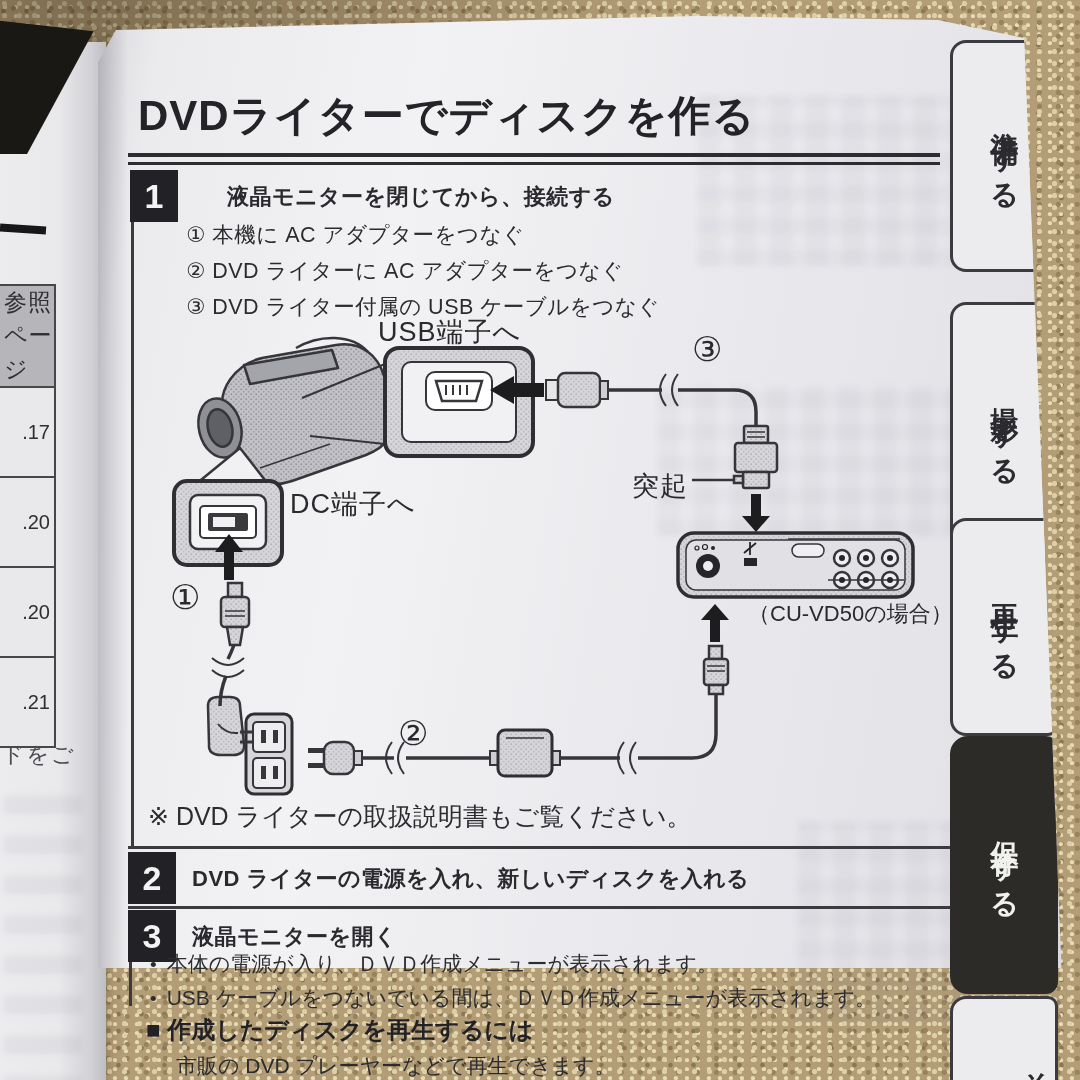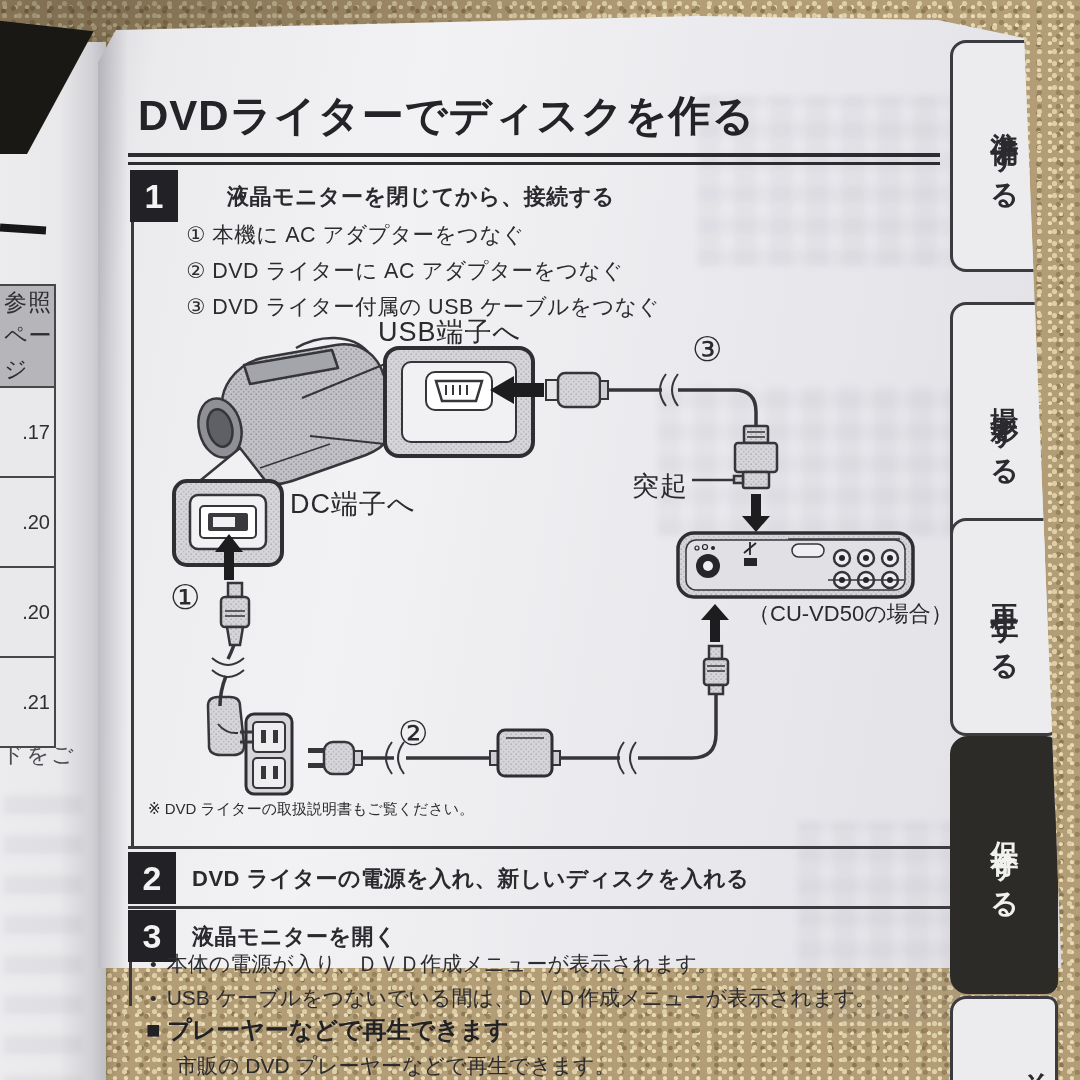--- a/index.html
+++ b/index.html
@@ -49,21 +49,21 @@
   .page-title{position:absolute;left:40px;top:88px;font-size:42px;font-weight:700;color:#242428;letter-spacing:1px;white-space:nowrap;}
   .title-rule-a{position:absolute;left:30px;top:153px;width:812px;height:4px;background:#2c2c31;}
   .title-rule-b{position:absolute;left:30px;top:162px;width:812px;height:3px;background:#2c2c31;}
 
   .stepnum{position:absolute;width:48px;height:52px;background:#222226;color:#f3f3f4;
     font-size:34px;font-weight:700;display:flex;align-items:center;justify-content:center;}
   .step-heading{position:absolute;font-size:22px;font-weight:600;color:#2a2a2e;white-space:nowrap;letter-spacing:.5px;}
   .substep{position:absolute;left:56px;font-size:21.5px;color:#2c2c30;white-space:nowrap;letter-spacing:.5px;margin-left:32px;}
   .vline{position:absolute;width:3px;background:#3a3a3f;}
   .hline{position:absolute;left:30px;width:906px;height:3px;background:#3a3a3f;}
-  .note{position:absolute;left:50px;top:800px;font-size:15px;color:#2c2c30;white-space:nowrap;}
+  .note{position:absolute;left:50px;top:800px;font-size:25px;color:#2c2c30;white-space:nowrap;}
 
   .bullet{position:absolute;left:52px;font-size:21px;color:#2c2c30;white-space:nowrap;}
   .bullet::before{content:"•";margin-right:10px;font-size:19px;}
   .pb-head{position:absolute;left:48px;top:1014px;font-size:24px;font-weight:700;color:#222226;white-space:nowrap;}
   .pb-text{position:absolute;left:78px;top:1052px;font-size:21px;color:#2c2c30;white-space:nowrap;}
 
   
   .diagram{position:absolute;left:42px;top:318px;width:810px;height:484px;}
   .diagram svg{position:absolute;left:0;top:0;}
   .dlabel{position:absolute;font-size:27px;color:#2a2a2e;white-space:nowrap;letter-spacing:1px;}
@@ -266,21 +266,21 @@
     <div class="stepnum" style="left:30px;top:852px;">2</div>
     <div class="step-heading" style="left:94px;top:864px;">DVD ライターの電源を入れ、新しいディスクを入れる</div>
     <div class="hline" style="top:906px;"></div>
 
     <div class="vline" style="left:31px;top:910px;height:96px;"></div>
     <div class="stepnum" style="left:30px;top:910px;">3</div>
     <div class="step-heading" style="left:94px;top:922px;">液晶モニターを開く</div>
     <div class="bullet" style="top:950px;">本体の電源が入り、ＤＶＤ作成メニューが表示されます。</div>
     <div class="bullet" style="top:984px;">USB ケーブルをつないでいる間は、ＤＶＤ作成メニューが表示されます。</div>
 
-    <div class="pb-head">■ プレーヤーなどで再生できます</div>
+    <div class="pb-head">■ 作成したディスクを再生するには</div>
     <div class="pb-text">市販の DVD プレーヤーなどで再生できます。</div>
 
     <div class="tab" style="top:40px;height:226px;">準備する</div>
     <div class="tab" style="top:302px;height:254px;">撮影する</div>
     <div class="tab" style="top:518px;height:212px;">再生する</div>
     <div class="tab active" style="top:736px;height:252px;">保存する</div>
     <div class="tab partial" style="top:996px;height:110px;">そ</div>
   </div>
 </div>
 

